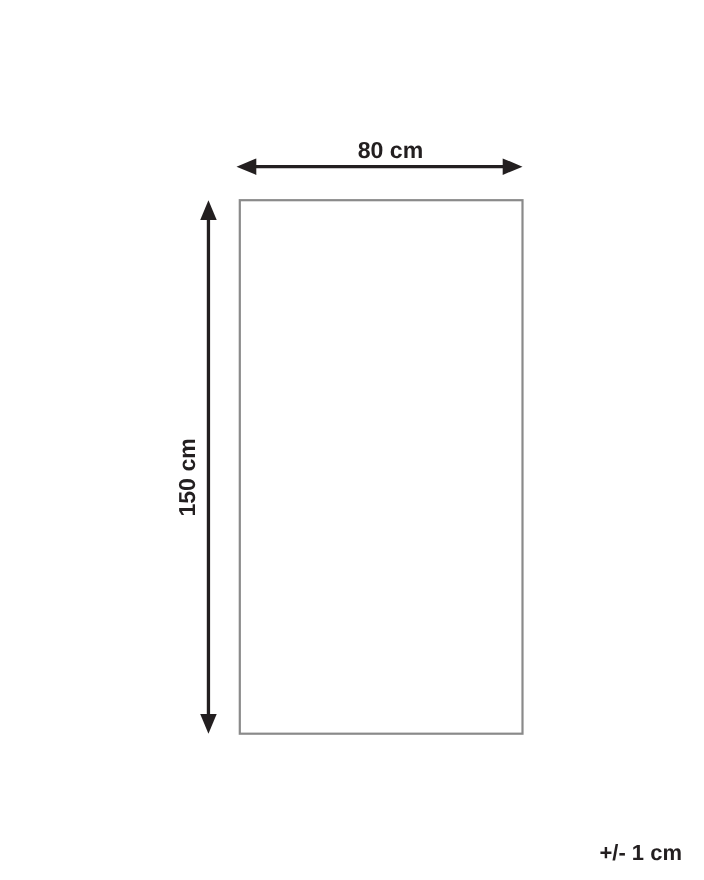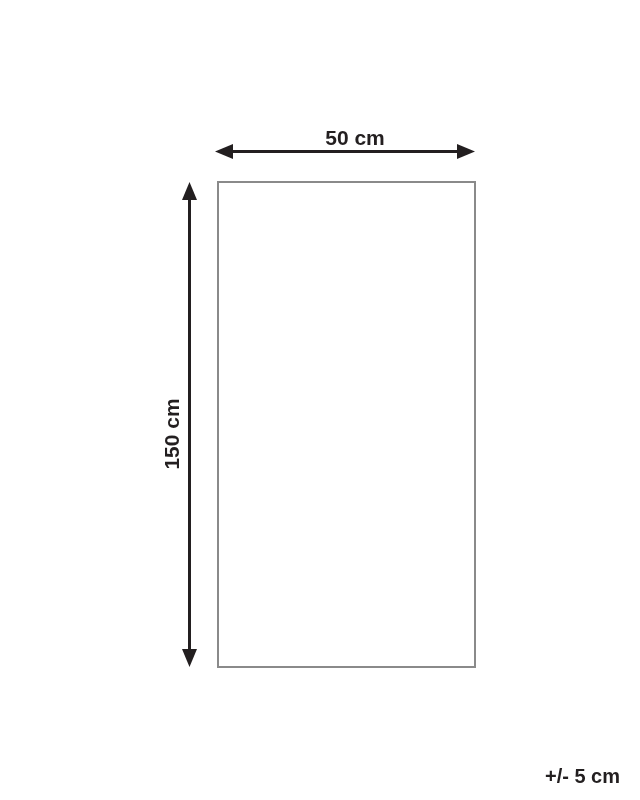--- a/index.html
+++ b/index.html
@@ -75,19 +75,19 @@
       <polygon points="475,151.5 457,144 457,159" fill="var(--arrow-color)"></polygon>
     </g>
 
     <g>
       <line x1="189.5" y1="197" x2="189.5" y2="652" stroke="var(--arrow-color)" stroke-width="3"></line>
       <polygon points="189.5,182 182,200 197,200" fill="var(--arrow-color)"></polygon>
       <polygon points="189.5,667 182,649 197,649" fill="var(--arrow-color)"></polygon>
     </g>
   </svg>
 
-  <div class="dim-label width-label">50 cm</div>
+  <div class="dim-label width-label">80 cm</div>
 
   <div class="dim-label height-label">150 cm</div>
 
-  <div class="dim-label tolerance-label">+/- 5 cm</div>
+  <div class="dim-label tolerance-label">+/- 1 cm</div>
 
 </div>
 
 </body></html>

